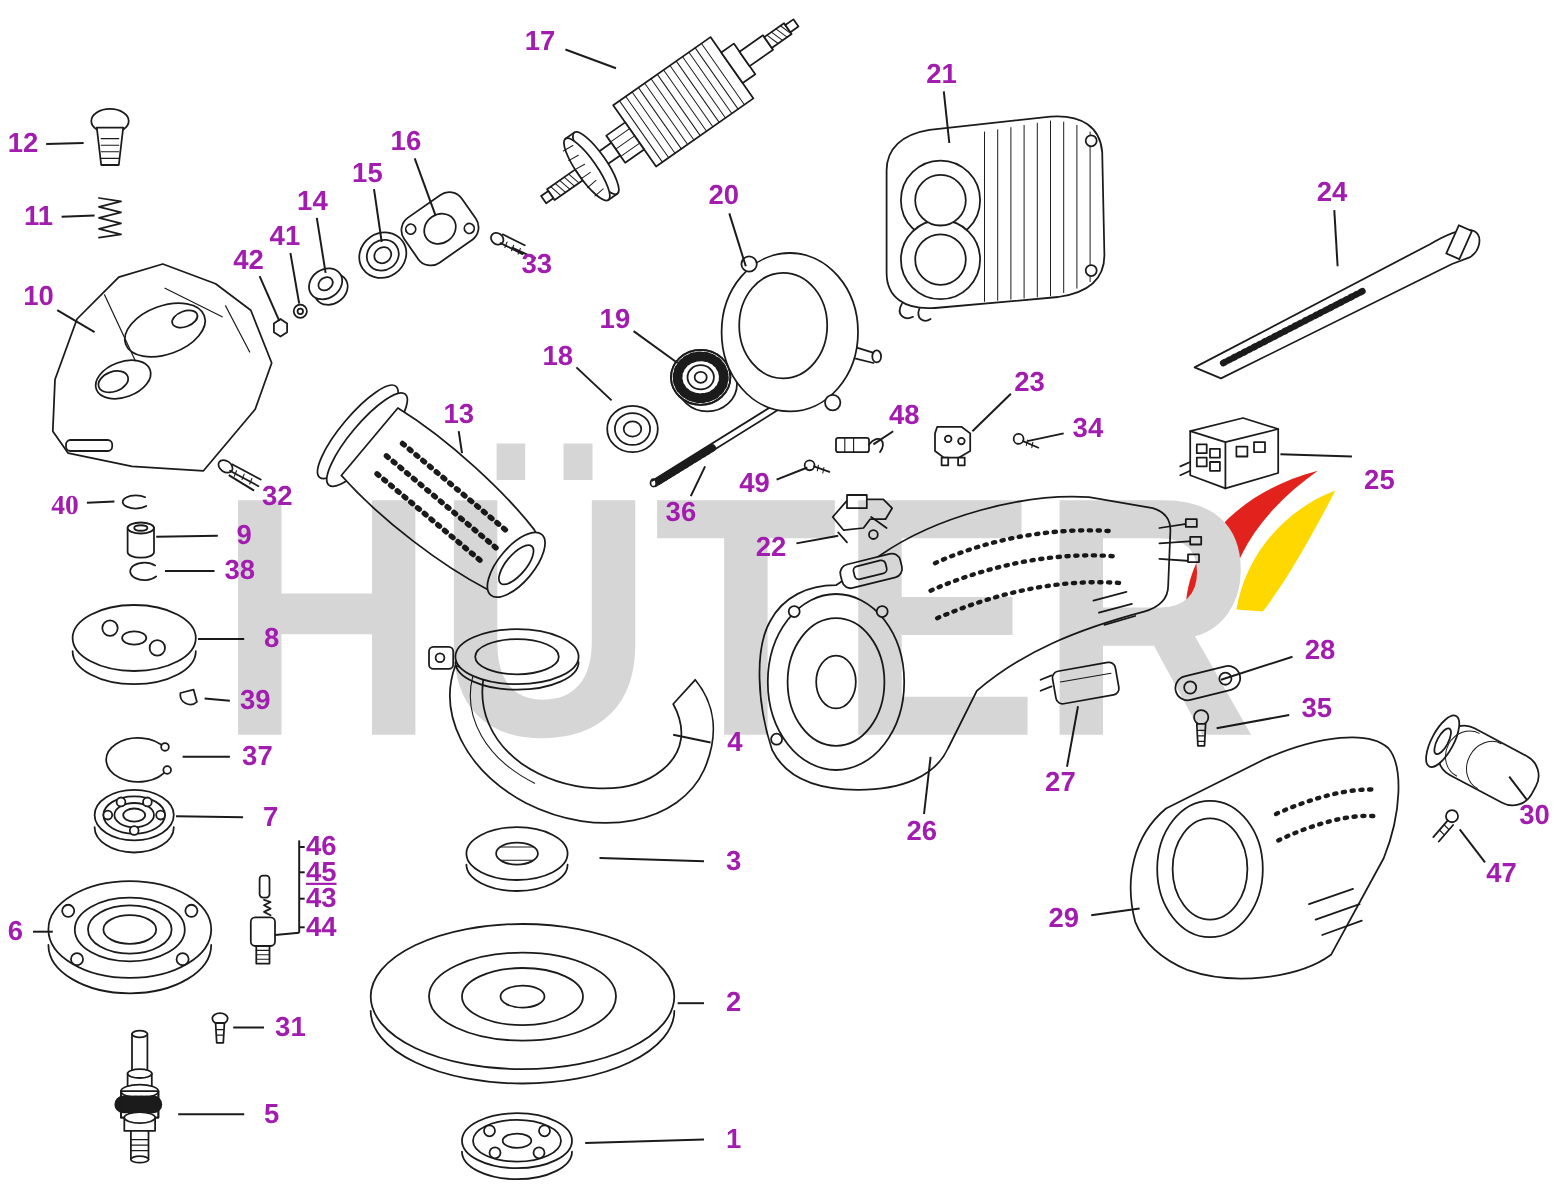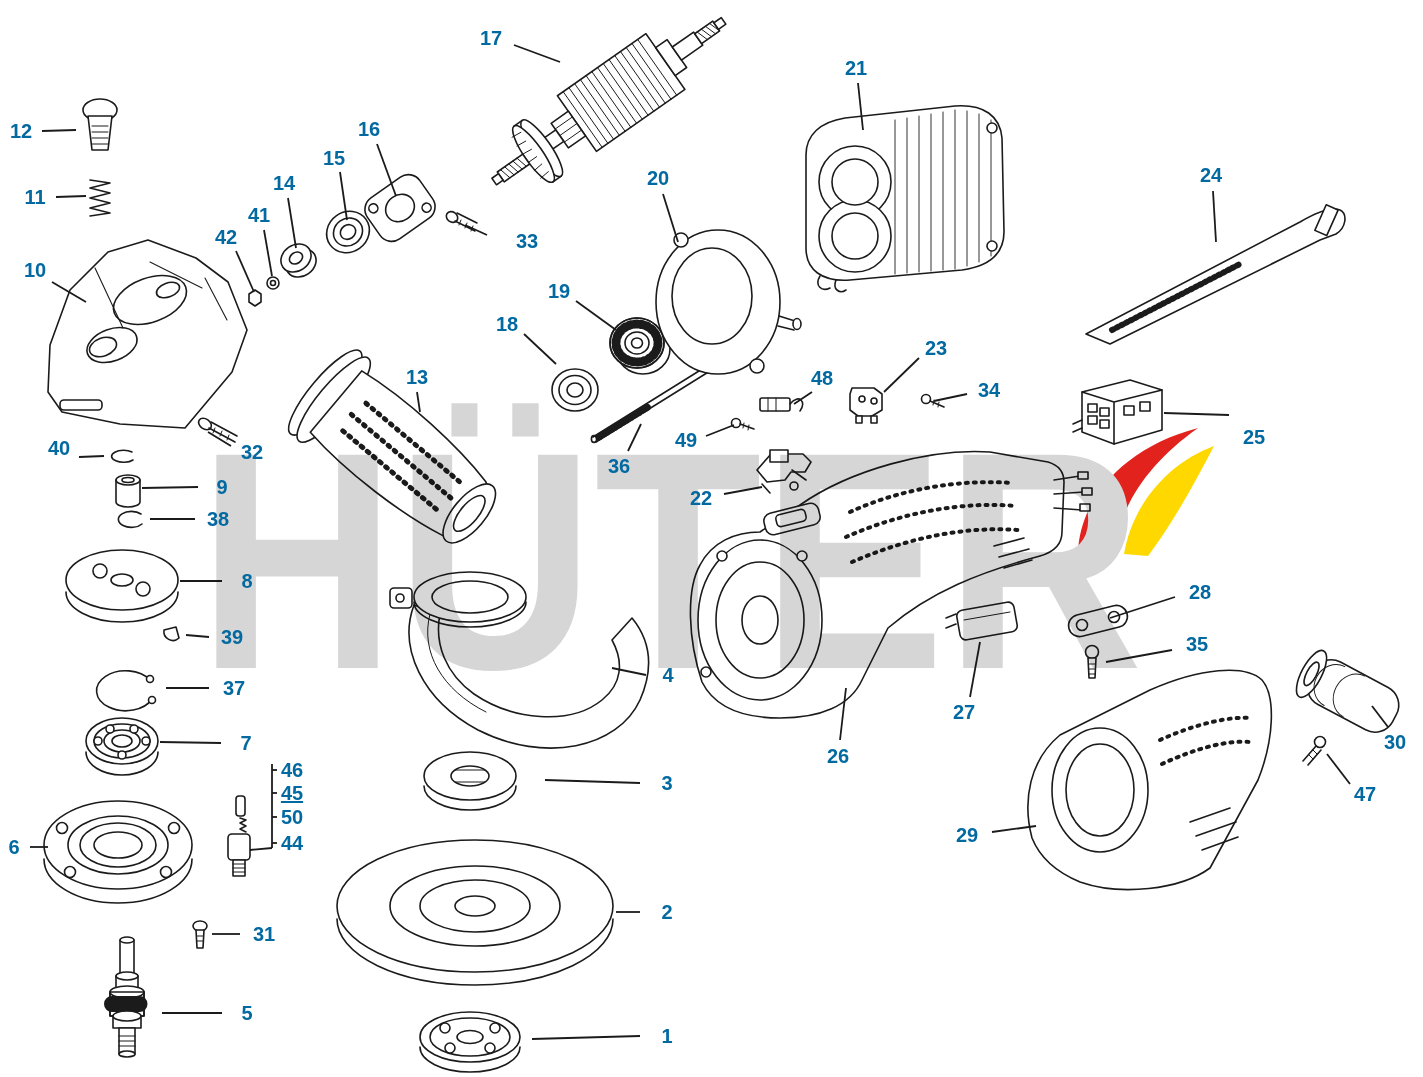--- a/index.html
+++ b/index.html
@@ -2,21 +2,21 @@
 <html><head>
 <meta charset="utf-8">
 <style>
   html,body{margin:0;padding:0;background:#fff;}
   .stage{position:relative;width:1423px;height:1077px;background:#fff;overflow:hidden;
          font-family:"Liberation Sans",sans-serif;}
   .layer{position:absolute;left:0;top:0;}
   .watermark{mix-blend-mode:multiply;pointer-events:none;}
   .labels{pointer-events:none;}
   .part-label{position:absolute;transform:translate(-50%,-50%);font-weight:bold;
-              font-size:20px;color:#0369a1;line-height:1;white-space:nowrap;}
+              font-size:25px;color:#a21caf;line-height:1;white-space:nowrap;}
 </style>
 </head>
 <body>
 
 <div class="stage">
 
   <svg class="layer" width="1423" height="1077" viewBox="0 0 1423 1077">
     <rect width="1423" height="1077" fill="#ffffff"></rect>
 
     <g stroke="#1b1b1b" stroke-width="1.6" fill="none" stroke-linecap="round" stroke-linejoin="round">
@@ -469,31 +469,31 @@
       <div class="part-label" style="left: 936px; top: 348px;">23</div>
       <div class="part-label" style="left: 1211px; top: 175px;">24</div>
       <div class="part-label" style="left: 1254px; top: 437px;">25</div>
       <div class="part-label" style="left: 838px; top: 756px;">26</div>
       <div class="part-label" style="left: 964px; top: 712px;">27</div>
       <div class="part-label" style="left: 1200px; top: 592px;">28</div>
       <div class="part-label" style="left: 967px; top: 835px;">29</div>
       <div class="part-label" style="left: 1395px; top: 742px;">30</div>
       <div class="part-label" style="left: 264px; top: 934px;">31</div>
       <div class="part-label" style="left: 252px; top: 452px;">32</div>
-      <div class="part-label" style="left: 527px; top: 241px;">33</div>
+      <div class="part-label" style="left: 488px; top: 241px;">33</div>
       <div class="part-label" style="left: 989px; top: 390px;">34</div>
       <div class="part-label" style="left: 1197px; top: 644px;">35</div>
       <div class="part-label" style="left: 619px; top: 466px;">36</div>
       <div class="part-label" style="left: 234px; top: 688px;">37</div>
       <div class="part-label" style="left: 218px; top: 519px;">38</div>
       <div class="part-label" style="left: 232px; top: 637px;">39</div>
-      <div class="part-label" style="left: 59px; top: 448px;">40</div>
+      <div class="part-label" style="left: 59px; top: 460px; font-family: Liberation Serif, serif;">40</div>
       <div class="part-label" style="left: 259px; top: 215px;">41</div>
       <div class="part-label" style="left: 226px; top: 237px;">42</div>
-      <div class="part-label" style="left: 292px; top: 817px;">50</div>
+      <div class="part-label" style="left: 292px; top: 817px;">43</div>
       <div class="part-label" style="left: 292px; top: 843px;">44</div>
       <div class="part-label" style="left: 292px; top: 793px; text-decoration: underline;">45</div>
       <div class="part-label" style="left: 292px; top: 770px;">46</div>
       <div class="part-label" style="left: 1365px; top: 794px;">47</div>
       <div class="part-label" style="left: 822px; top: 378px;">48</div>
       <div class="part-label" style="left: 686px; top: 440px;">49</div>
     </div>
 
 </div>
 

